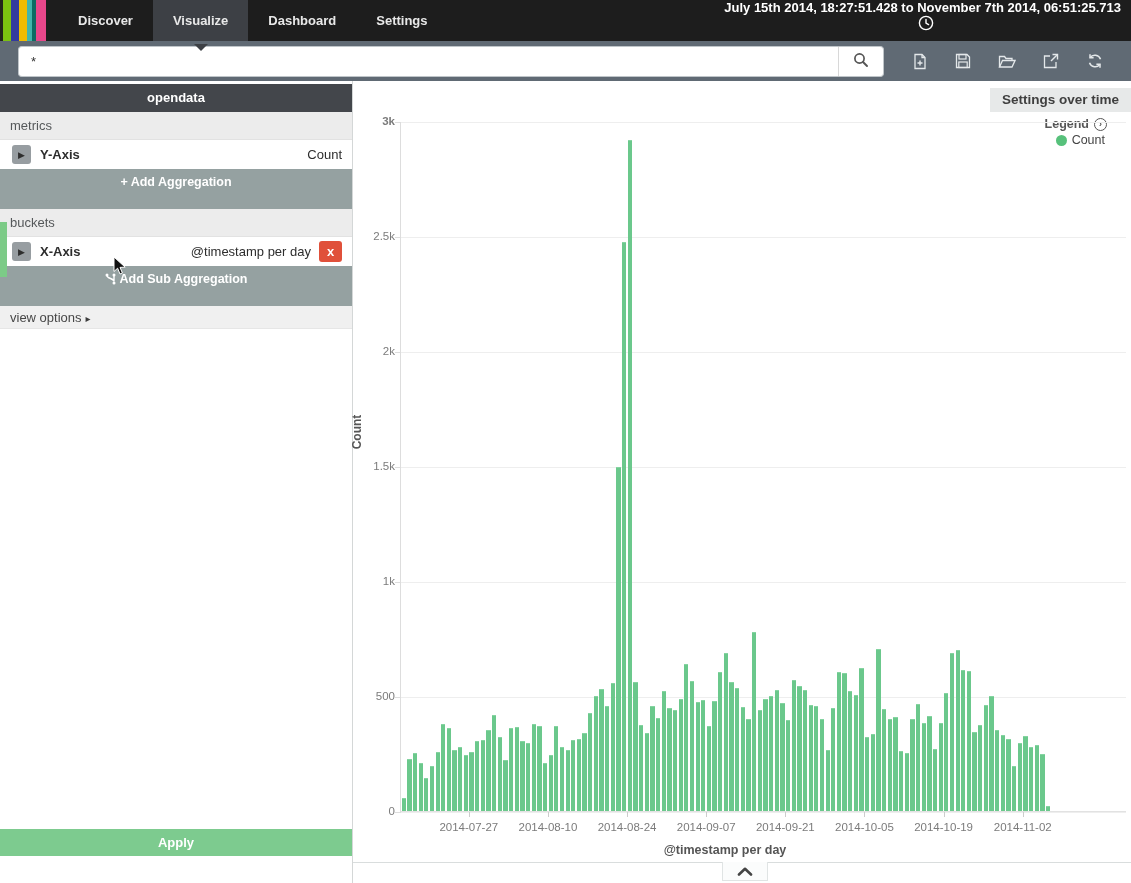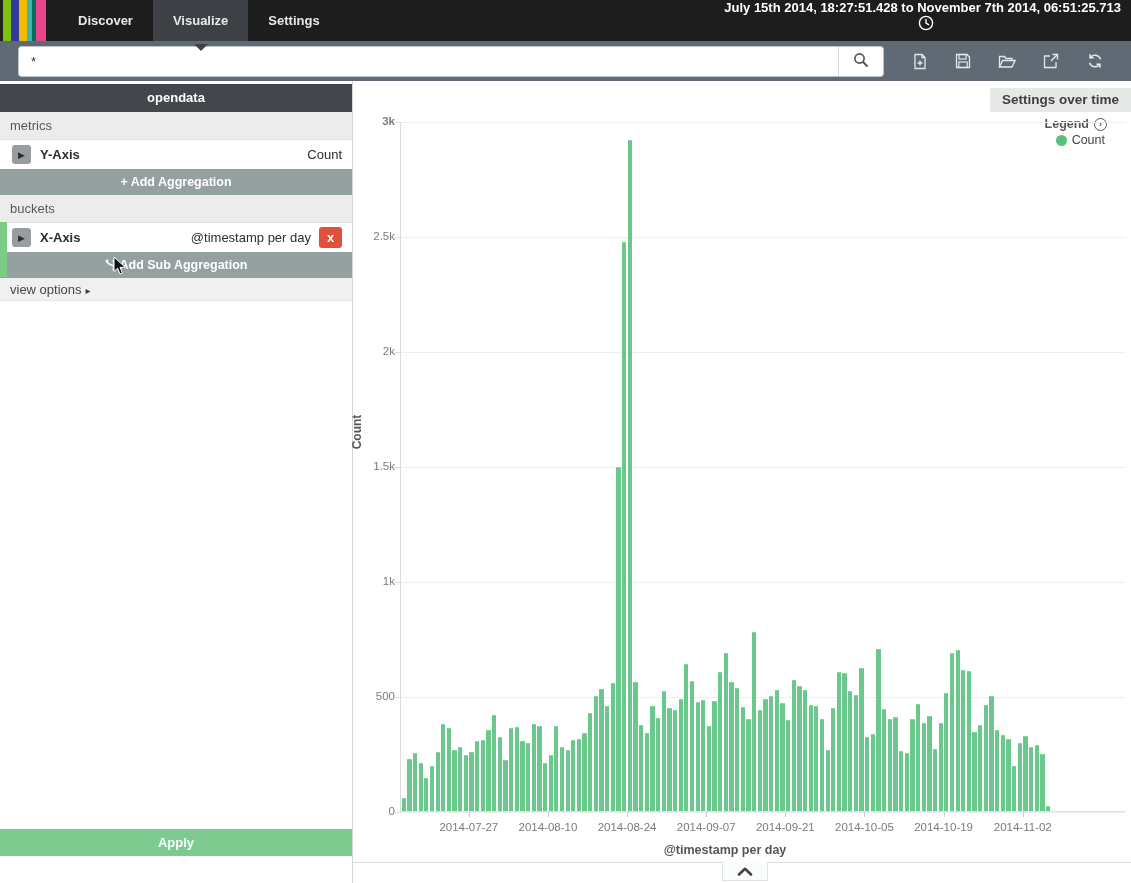--- a/index.html
+++ b/index.html
@@ -26,21 +26,21 @@
   .tool-ic svg { display:block; }
 
   
   .sidebar { position:absolute; left:0; top:81px; width:353px; height:802px; background:#fff; border-right:1px solid #d4d7d7; padding-top:3px; }
   .sb-header { height:28px; background:#43464b; color:#fff; font-size:13px; font-weight:bold; text-align:center; line-height:28px; }
   .sb-section { height:28px; background:#ececec; color:#55585a; font-size:13px; line-height:28px; padding-left:10px; border-bottom:1px solid #e2e2e2; }
   .sb-row { position:relative; height:29px; background:#fff; display:flex; align-items:center; padding:0 10px 0 12px; }
   .caret-btn { width:19px; height:19px; background:#979da1; border-radius:3px; color:#2e2e2e; font-size:9px; display:flex; align-items:center; justify-content:center; margin-right:9px; cursor:pointer; }
   .sb-row .rowlabel { font-size:13px; font-weight:bold; color:#2d2d2d; }
   .sb-row .rowvalue { margin-left:auto; font-size:13px; color:#2d2d2d; }
-  .agg-btn { height:26px; background:#95a1a1; color:#fff; font-size:12.5px; font-weight:bold; text-align:center; line-height:26px; cursor:pointer; }
+  .agg-btn { height:40px; background:#95a1a1; color:#fff; font-size:12.5px; font-weight:bold; text-align:center; line-height:26px; cursor:pointer; }
   .del-btn { width:23px; height:21px; background:#e0503a; border-radius:3px; color:#fff; font-weight:bold; font-size:13px; line-height:21px; text-align:center; margin-left:8px; cursor:pointer; }
   .green-stripe { position:absolute; left:0; top:141px; width:7px; height:55px; background:#7ccb87; }
   .viewopts { height:23px; background:#f0f0f0; font-size:13px; color:#474747; line-height:23px; padding-left:10px; cursor:pointer; border-bottom:1px solid #e6e6e6; }
   .viewopts .vcaret { font-size:10px; color:#3c3c3c; margin-left:4px; }
   .apply-btn { position:absolute; left:0; bottom:27px; width:352px; height:27px; background:#7dcb8f; color:#fff; font-size:13px; font-weight:bold; text-align:center; line-height:27px; cursor:pointer; }
   .discard-btn { position:absolute; left:0; bottom:0; width:352px; height:27px; background:#c2cac9; color:#fff; font-size:13px; font-weight:bold; text-align:center; line-height:27px; cursor:pointer; }
   .cursor-arrow { position:absolute; left:113px; top:175px; z-index:20; pointer-events:none; }
 
   
   .chartpanel { position:absolute; left:353px; top:81px; width:778px; height:781px; background:#fff; }
@@ -75,20 +75,21 @@
         <span style="background: rgb(124, 193, 16); width: 8px;"></span>
         <span style="background: rgb(51, 58, 158); width: 8px;"></span>
         <span style="background: rgb(239, 188, 0); width: 8px;"></span>
         <span style="background: rgb(65, 181, 172); width: 5px;"></span>
         <span style="background: rgb(12, 107, 99); width: 4px;"></span>
         <span style="background: rgb(232, 71, 139); width: 10px;"></span>
       </div>
     <div class="tabs">
       <div class="tab">Discover</div>
       <div class="tab active">Visualize</div>
+      <div class="tab">Dashboard</div>
       <div class="tab">Settings</div>
     </div>
     <div class="timerange">
       <span>July 15th 2014, 18:27:51.428 to November 7th 2014, 06:51:25.713</span>
       <span class="clock-ic">
         <svg width="16" height="16" viewBox="0 0 16 16">
             <circle cx="8" cy="8" r="6.6" fill="none" stroke="#fff" stroke-width="1.4"></circle>
             <path d="M8 4.4 V8.2 L10.6 9.6" fill="none" stroke="#fff" stroke-width="1.4" stroke-linecap="round"></path>
           </svg>
       </span>

